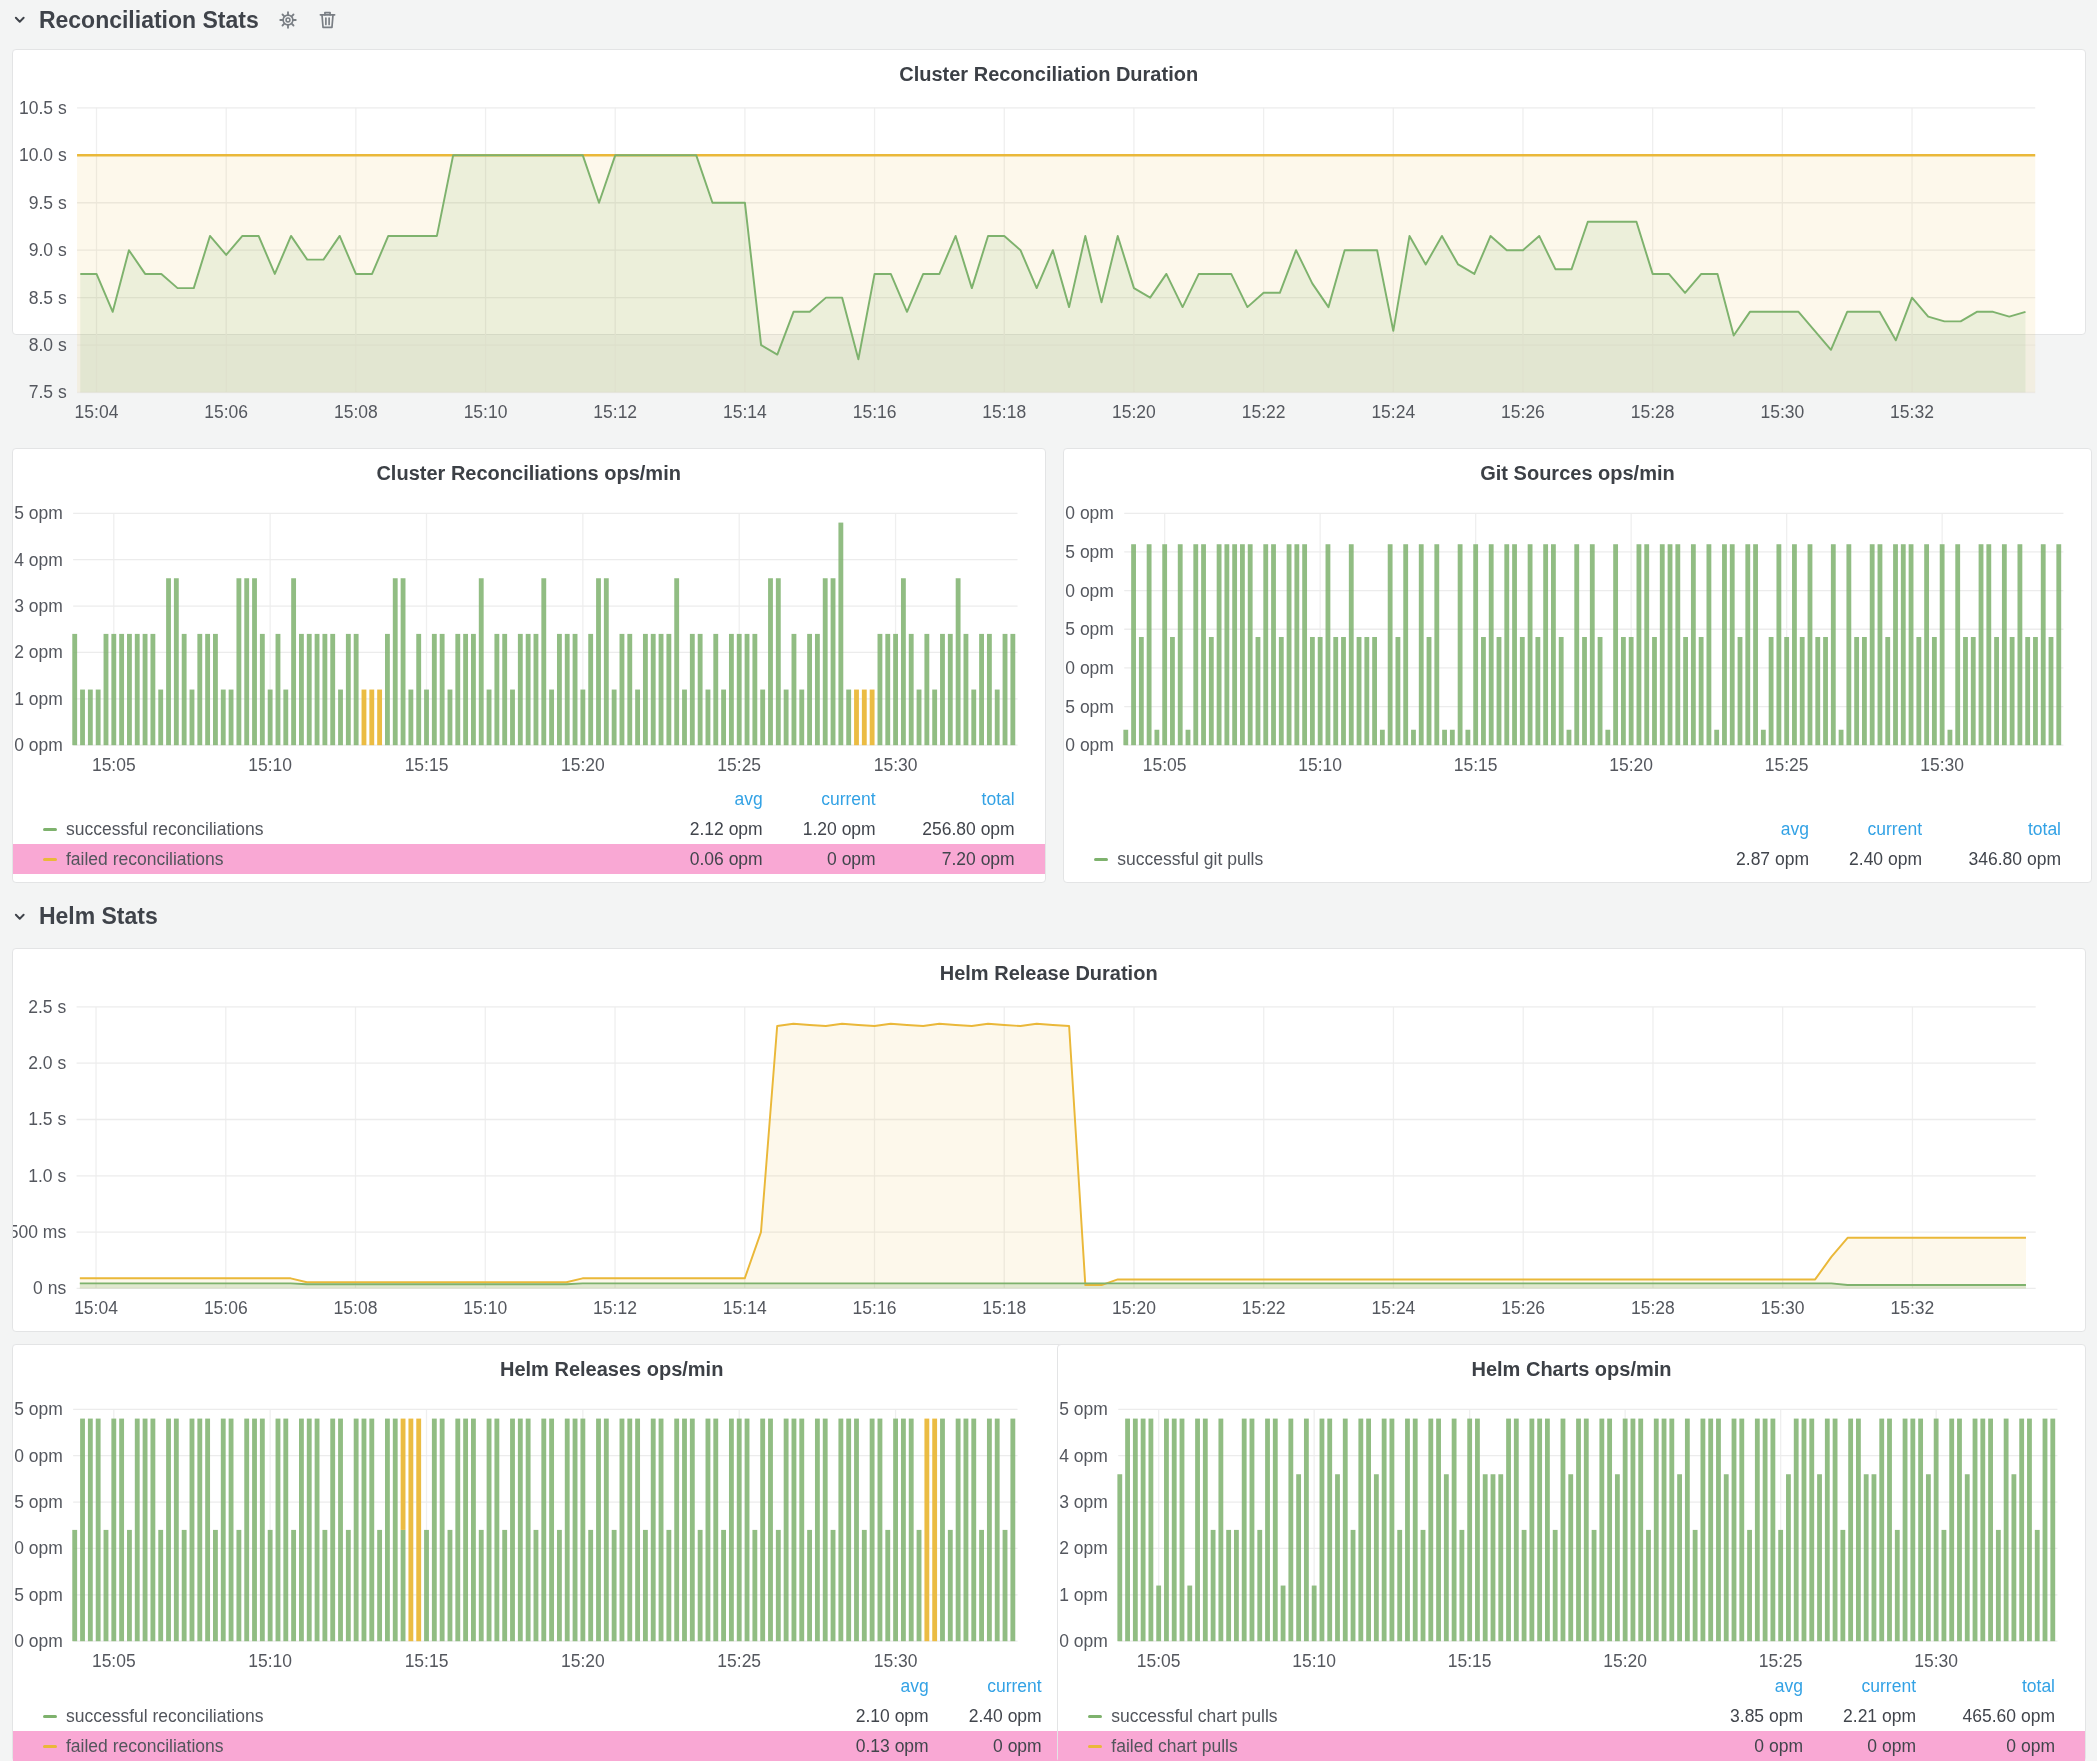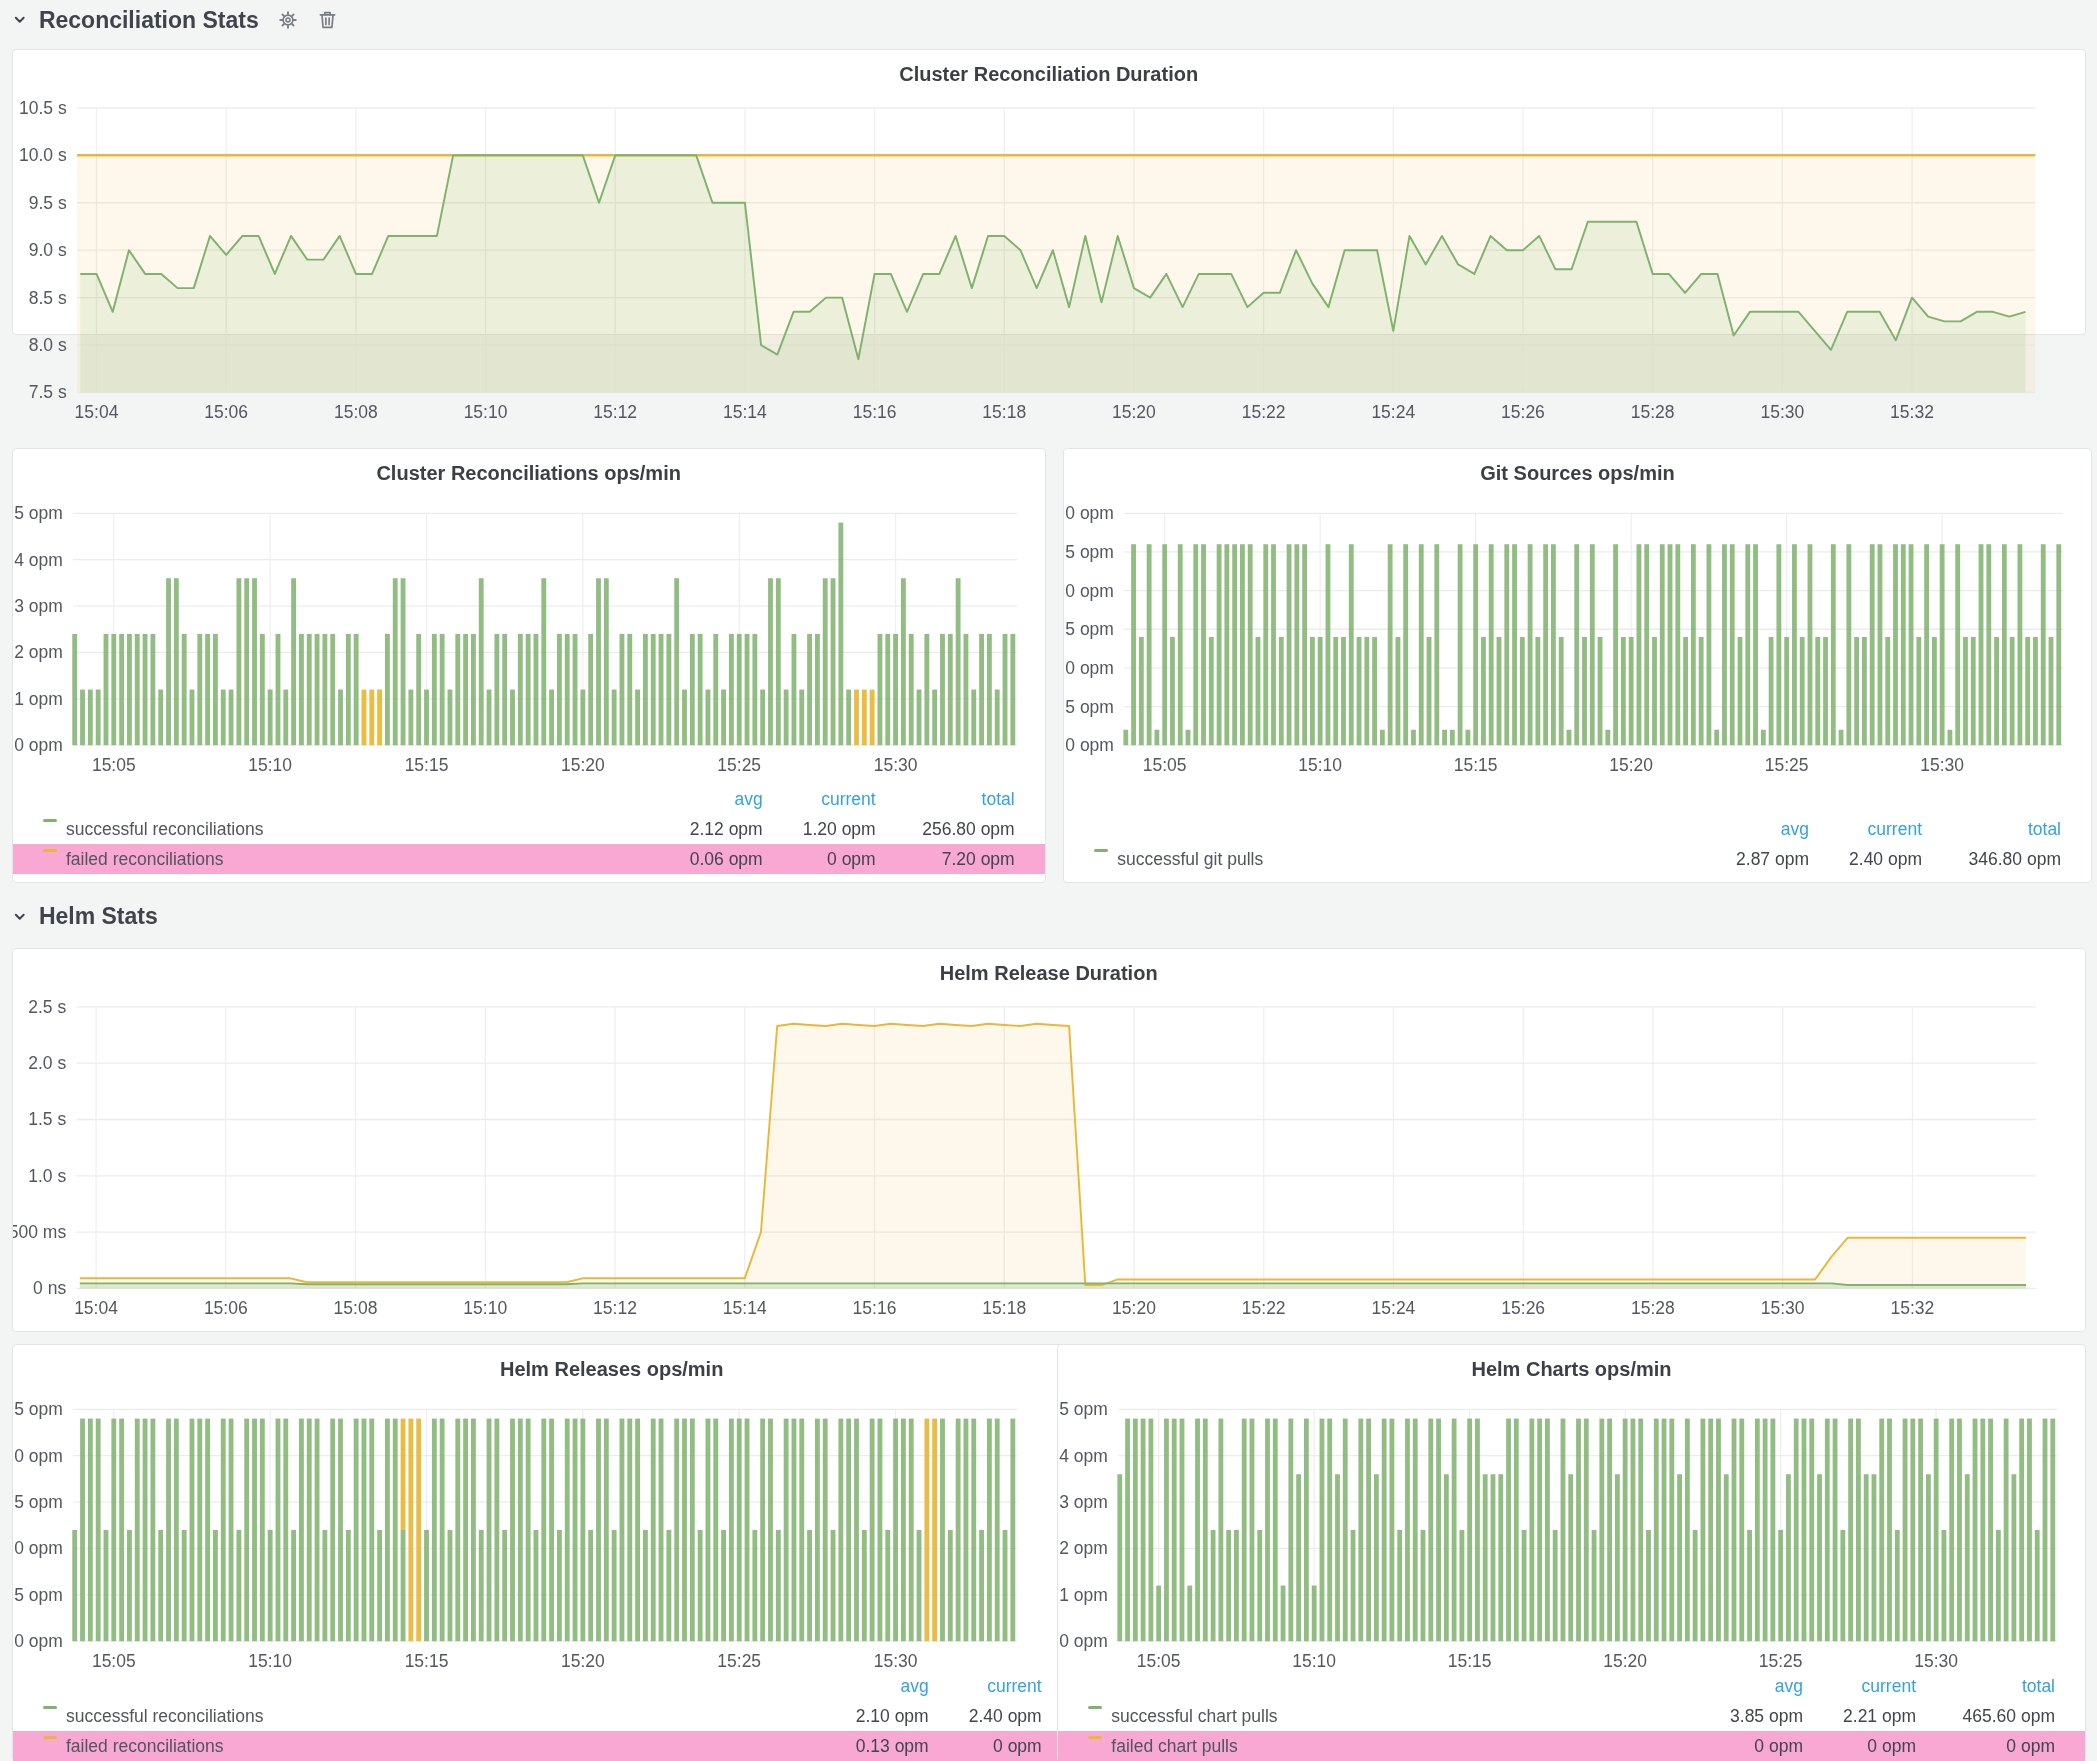--- a/index.html
+++ b/index.html
@@ -28,21 +28,21 @@
   .plot-small{flex:none;height:285px;}
   .plot svg{display:block;}
   .legend{margin-top:auto;padding:0 0 7.8px 0;font-size:17.5px;}
   .lrow{
     display:grid;grid-template-columns:1fr 113px 113px 139px;
     align-items:center;height:30px;padding:0 30px;box-sizing:border-box;
   }
   .lrow.hl{background:#f9a8d4;}
   .lrow .lc{text-align:right;color:#41454c;}
   .lrow.lhead .lc{color:#33a2e5;font-weight:400;cursor:pointer;}
-  .lseries{display:flex;gap:9px;color:#52555c;cursor:pointer;}
+  .lseries{display:flex;align-items:center;gap:9px;color:#52555c;cursor:pointer;}
   .swatch{display:inline-block;width:14.3px;height:3.2px;border-radius:1.9px;flex:none;}
 </style>
 </head>
 <body>
 
 <div class="section-header" style="left:10.4px;top:6.5px;">
   <span class="chev">
     <svg width="19.5" height="19.5" viewBox="0 0 30 30">
         <path d="M9 12l6 6 6-6" fill="none" stroke="#3f434a" stroke-width="3" stroke-linecap="round" stroke-linejoin="round"></path>
       </svg>

